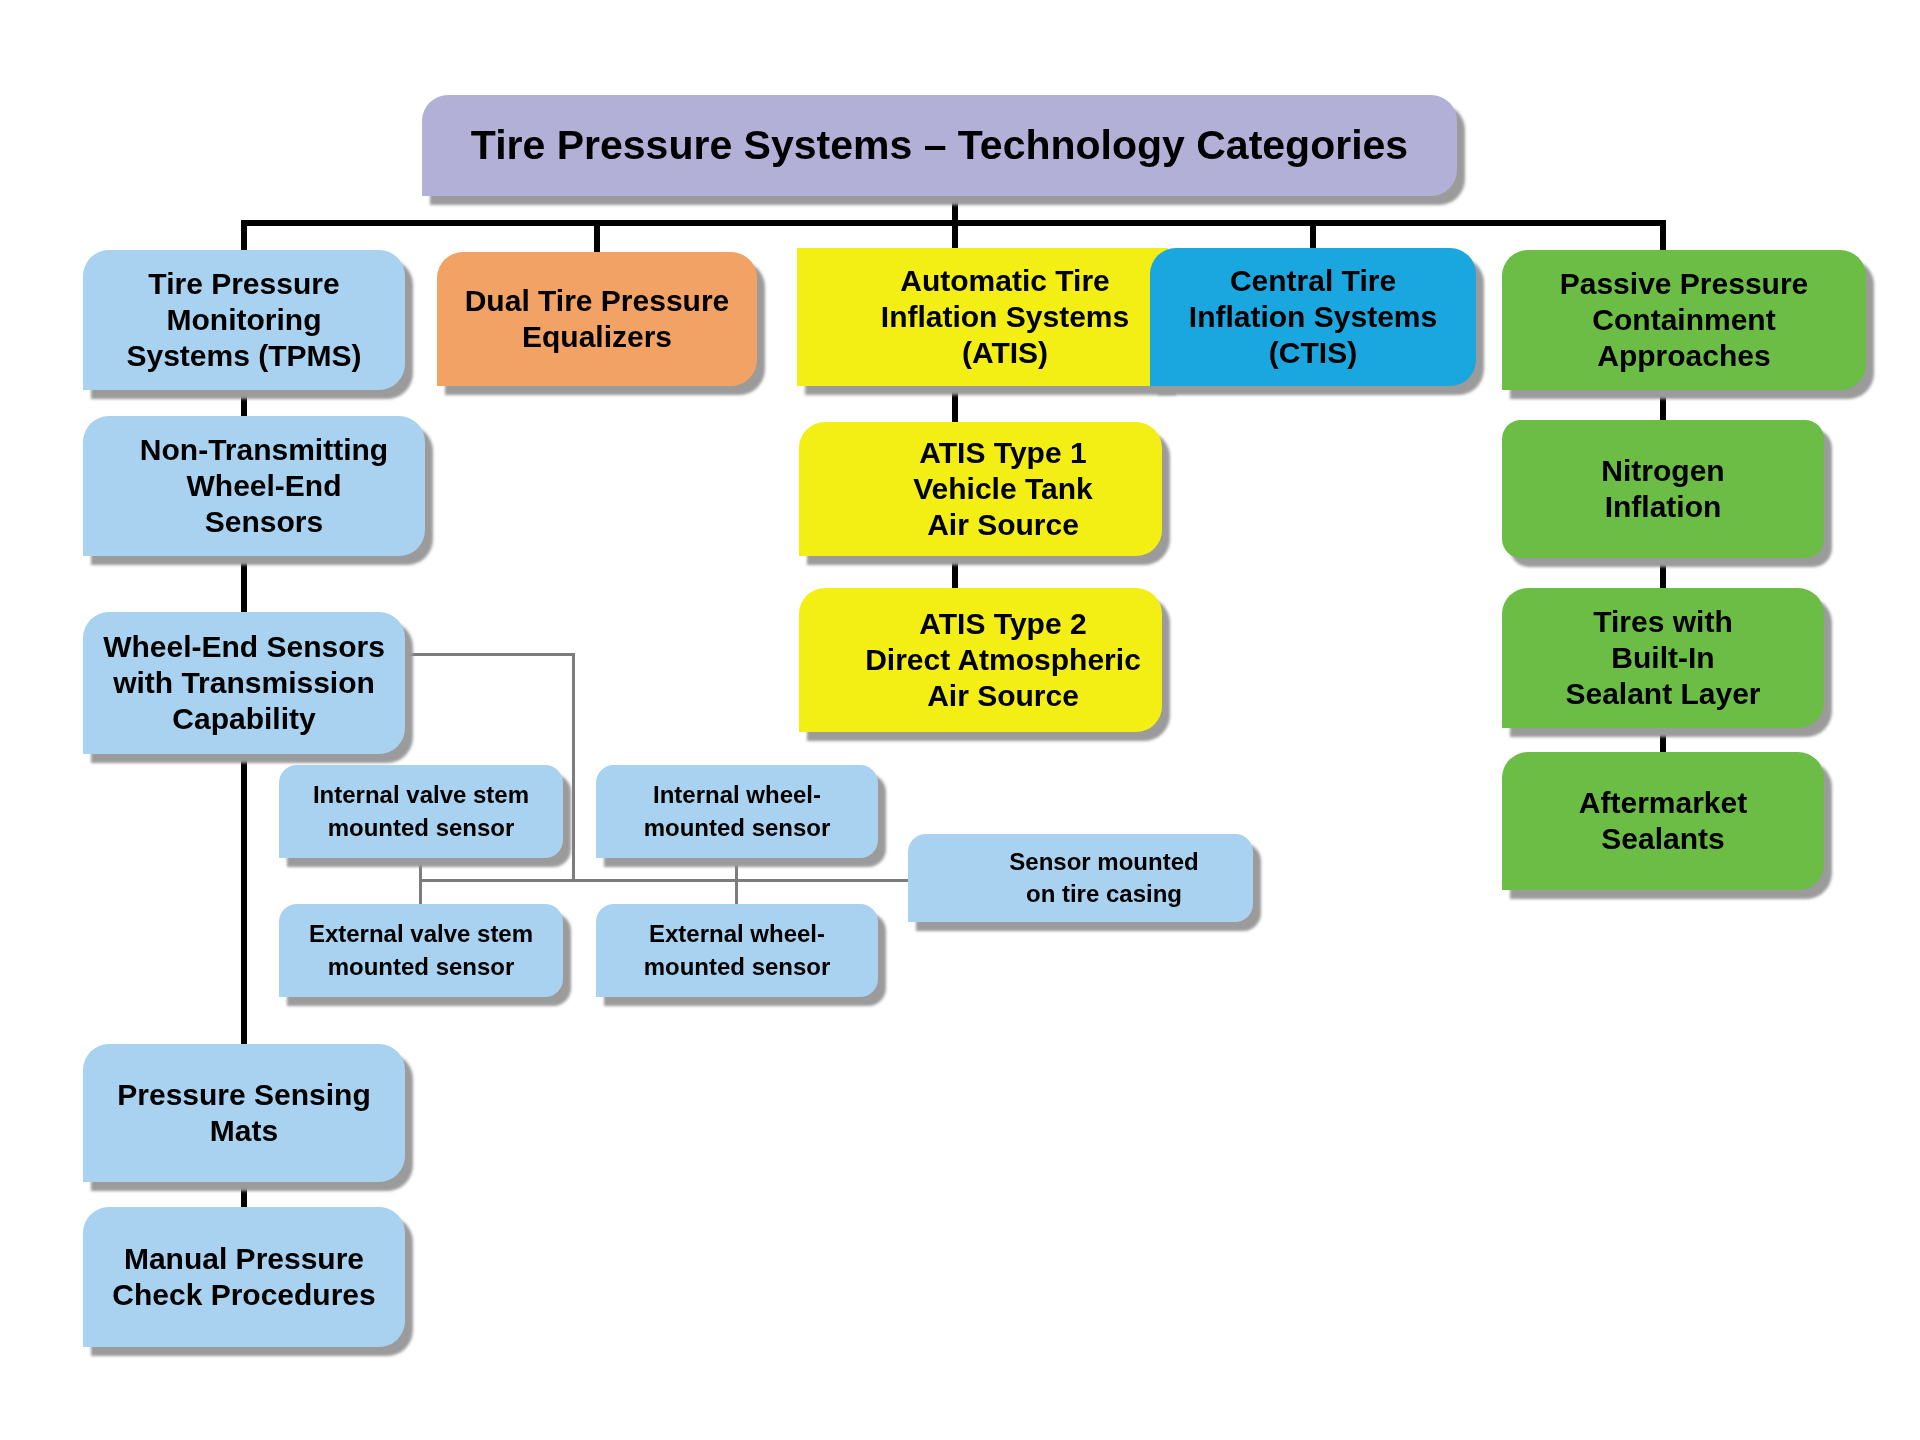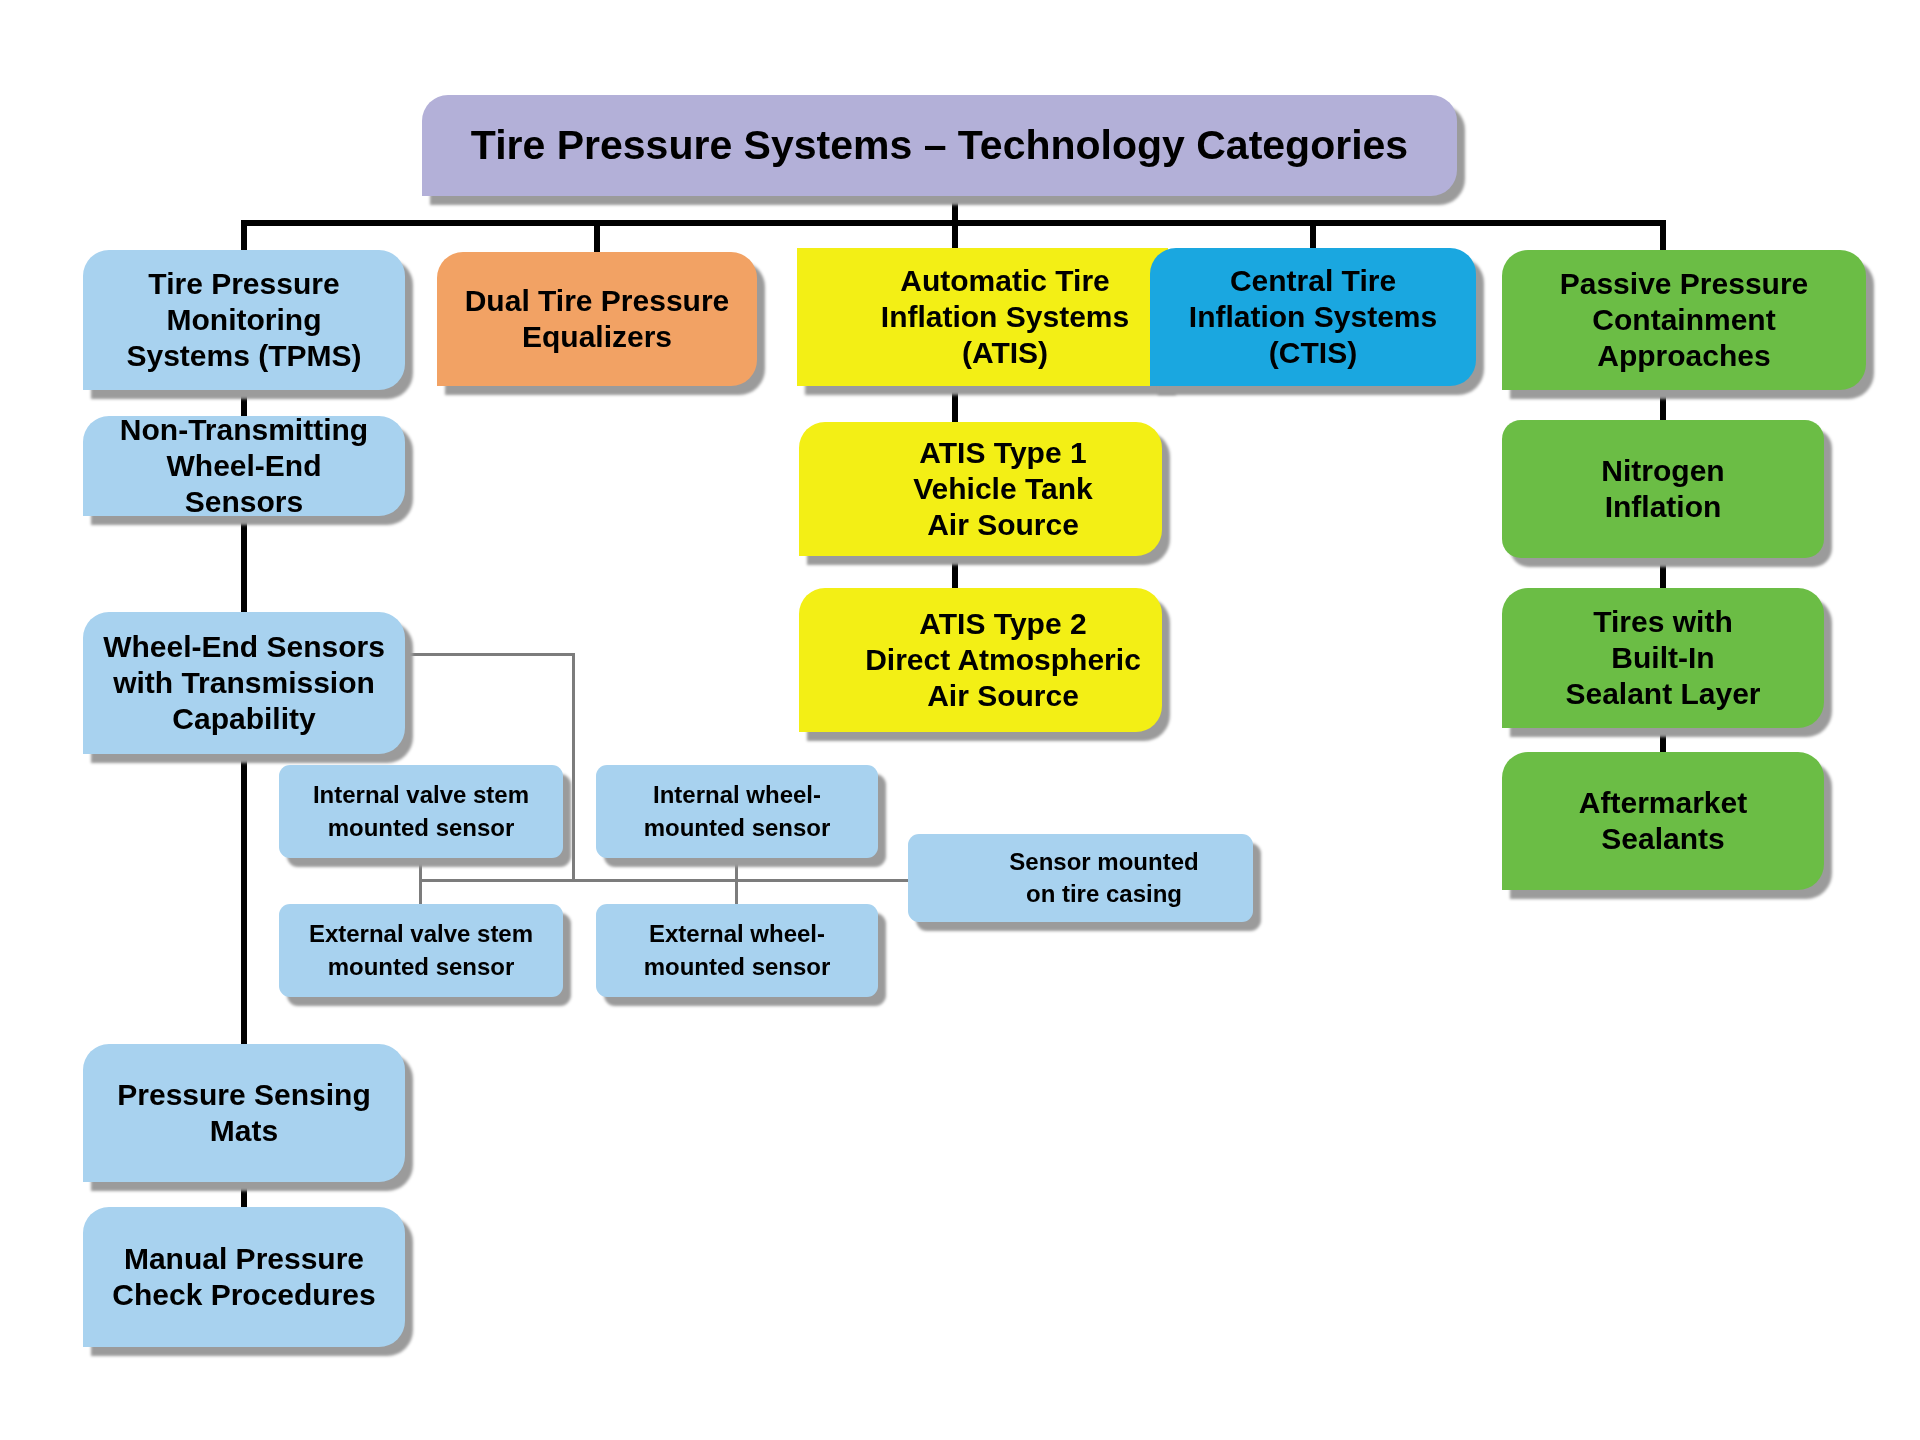--- a/index.html
+++ b/index.html
@@ -27,21 +27,21 @@
   .r-sm{border-radius:18px 18px 18px 0;}
   .sq{border-radius:0;}
   .c-lavender{background:var(--lavender);}
   .c-blue{background:var(--blue);}
   .c-orange{background:var(--orange);}
   .c-yellow{background:var(--yellow);padding-left:45px;}
   .c-cyan{background:var(--cyan);}
   .c-green{background:var(--green);}
   .f-title{font-size:41px;}
   .f-cat{font-size:30px;}
-  .f-sm{font-size:24px;line-height:1.35;border-radius:11px;}
+  .f-sm{font-size:24px;line-height:1.35;}
 </style>
 </head>
 <body>
 
 <div class="canvas">
 
   <div class="ln h" style="left:241px;top:220px;width:1425px;"></div>
   <div class="ln v" style="left:952px;top:196px;height:396px;"></div>
   <div class="ln v" style="left:241px;top:220px;height:992px;"></div>
   <div class="ln v" style="left:594px;top:220px;height:38px;"></div>
@@ -76,21 +76,21 @@
     <span>Central Tire
 Inflation Systems
 (CTIS)</span>
   </div>
   <div class="node c-green r f-cat" style="left:1502px;top:250px;width:364px;height:140px;">
     <span>Passive Pressure
 Containment
 Approaches</span>
   </div>
 
-  <div class="node c-blue r f-cat" style="left:83px;top:416px;width:322px;height:100px;">
+  <div class="node c-blue r f-cat" style="left:83px;top:416px;width:322px;height:140px;padding-left:20px;">
     <span>Non-Transmitting
 Wheel-End
 Sensors</span>
   </div>
   <div class="node c-blue r f-cat" style="left:83px;top:585px;width:322px;height:142px;margin-top:27px;">
     <span>Wheel-End Sensors
 with Transmission
 Capability</span>
   </div>
   <div class="node c-blue r f-cat" style="left:83px;top:1044px;width:322px;height:138px;">

